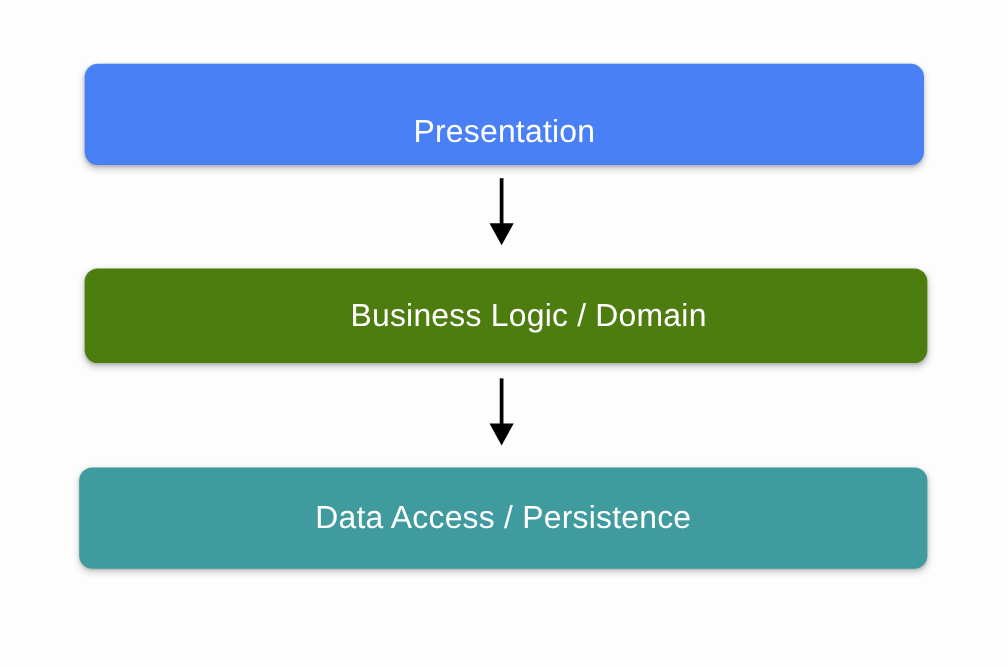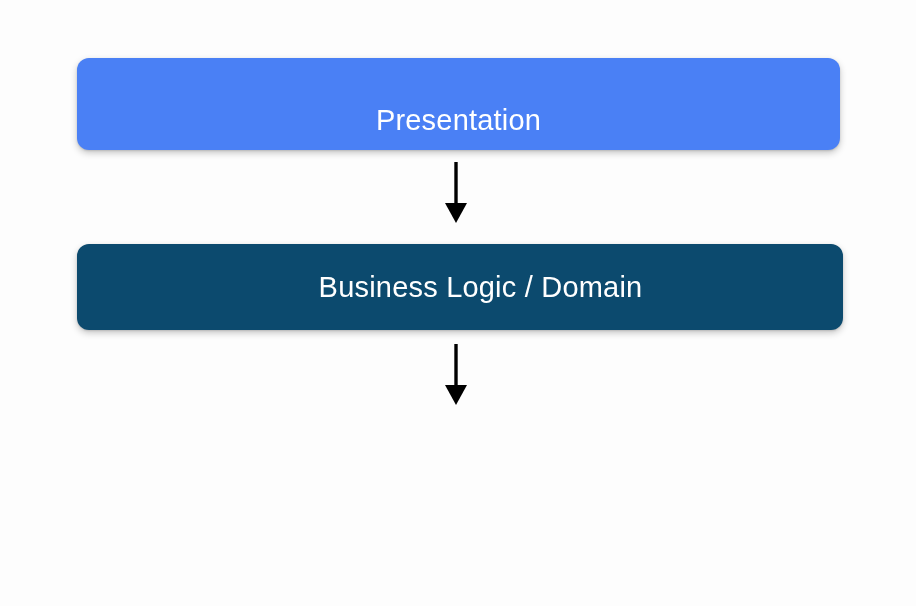--- a/index.html
+++ b/index.html
@@ -98,23 +98,26 @@
 
   <div class="layer-box" id="box-presentation" style="background: rgb(74, 128, 245);">
     <span class="layer-label" style="color: rgb(255, 255, 255); margin-top: 32px;">Presentation</span>
   </div>
 
   <svg class="connector-arrow" id="arrow-presentation-to-business" viewBox="0 0 60 68" width="60" height="68">
     <line x1="30" y1="2" x2="30" y2="48" stroke="#000000" stroke-width="3.4"></line>
     <polygon points="30,63 19,43 41,43" fill="#000000"></polygon>
   </svg>
 
-  <div class="layer-box" id="box-business-logic" style="background: #0c4a6e; padding-left: 41px;">
+  <div class="layer-box" id="box-business-logic" style="background: #4d7c0f; padding-left: 41px;">
     <span class="layer-label" style="color: rgb(255, 255, 255);">Business Logic / Domain</span>
   </div>
 
   <svg class="connector-arrow" id="arrow-business-to-data" viewBox="0 0 60 70" width="60" height="70">
     <line x1="30" y1="4" x2="30" y2="50" stroke="#000000" stroke-width="3.4"></line>
     <polygon points="30,65 19,45 41,45" fill="#000000"></polygon>
   </svg>
 
+  <div class="layer-box" id="box-data-access" style="background: rgb(64, 155, 158);">
+    <span class="layer-label" style="color: rgb(255, 255, 255);">Data Access / Persistence</span>
+  </div>
 
 </div>
 
 </body></html>

